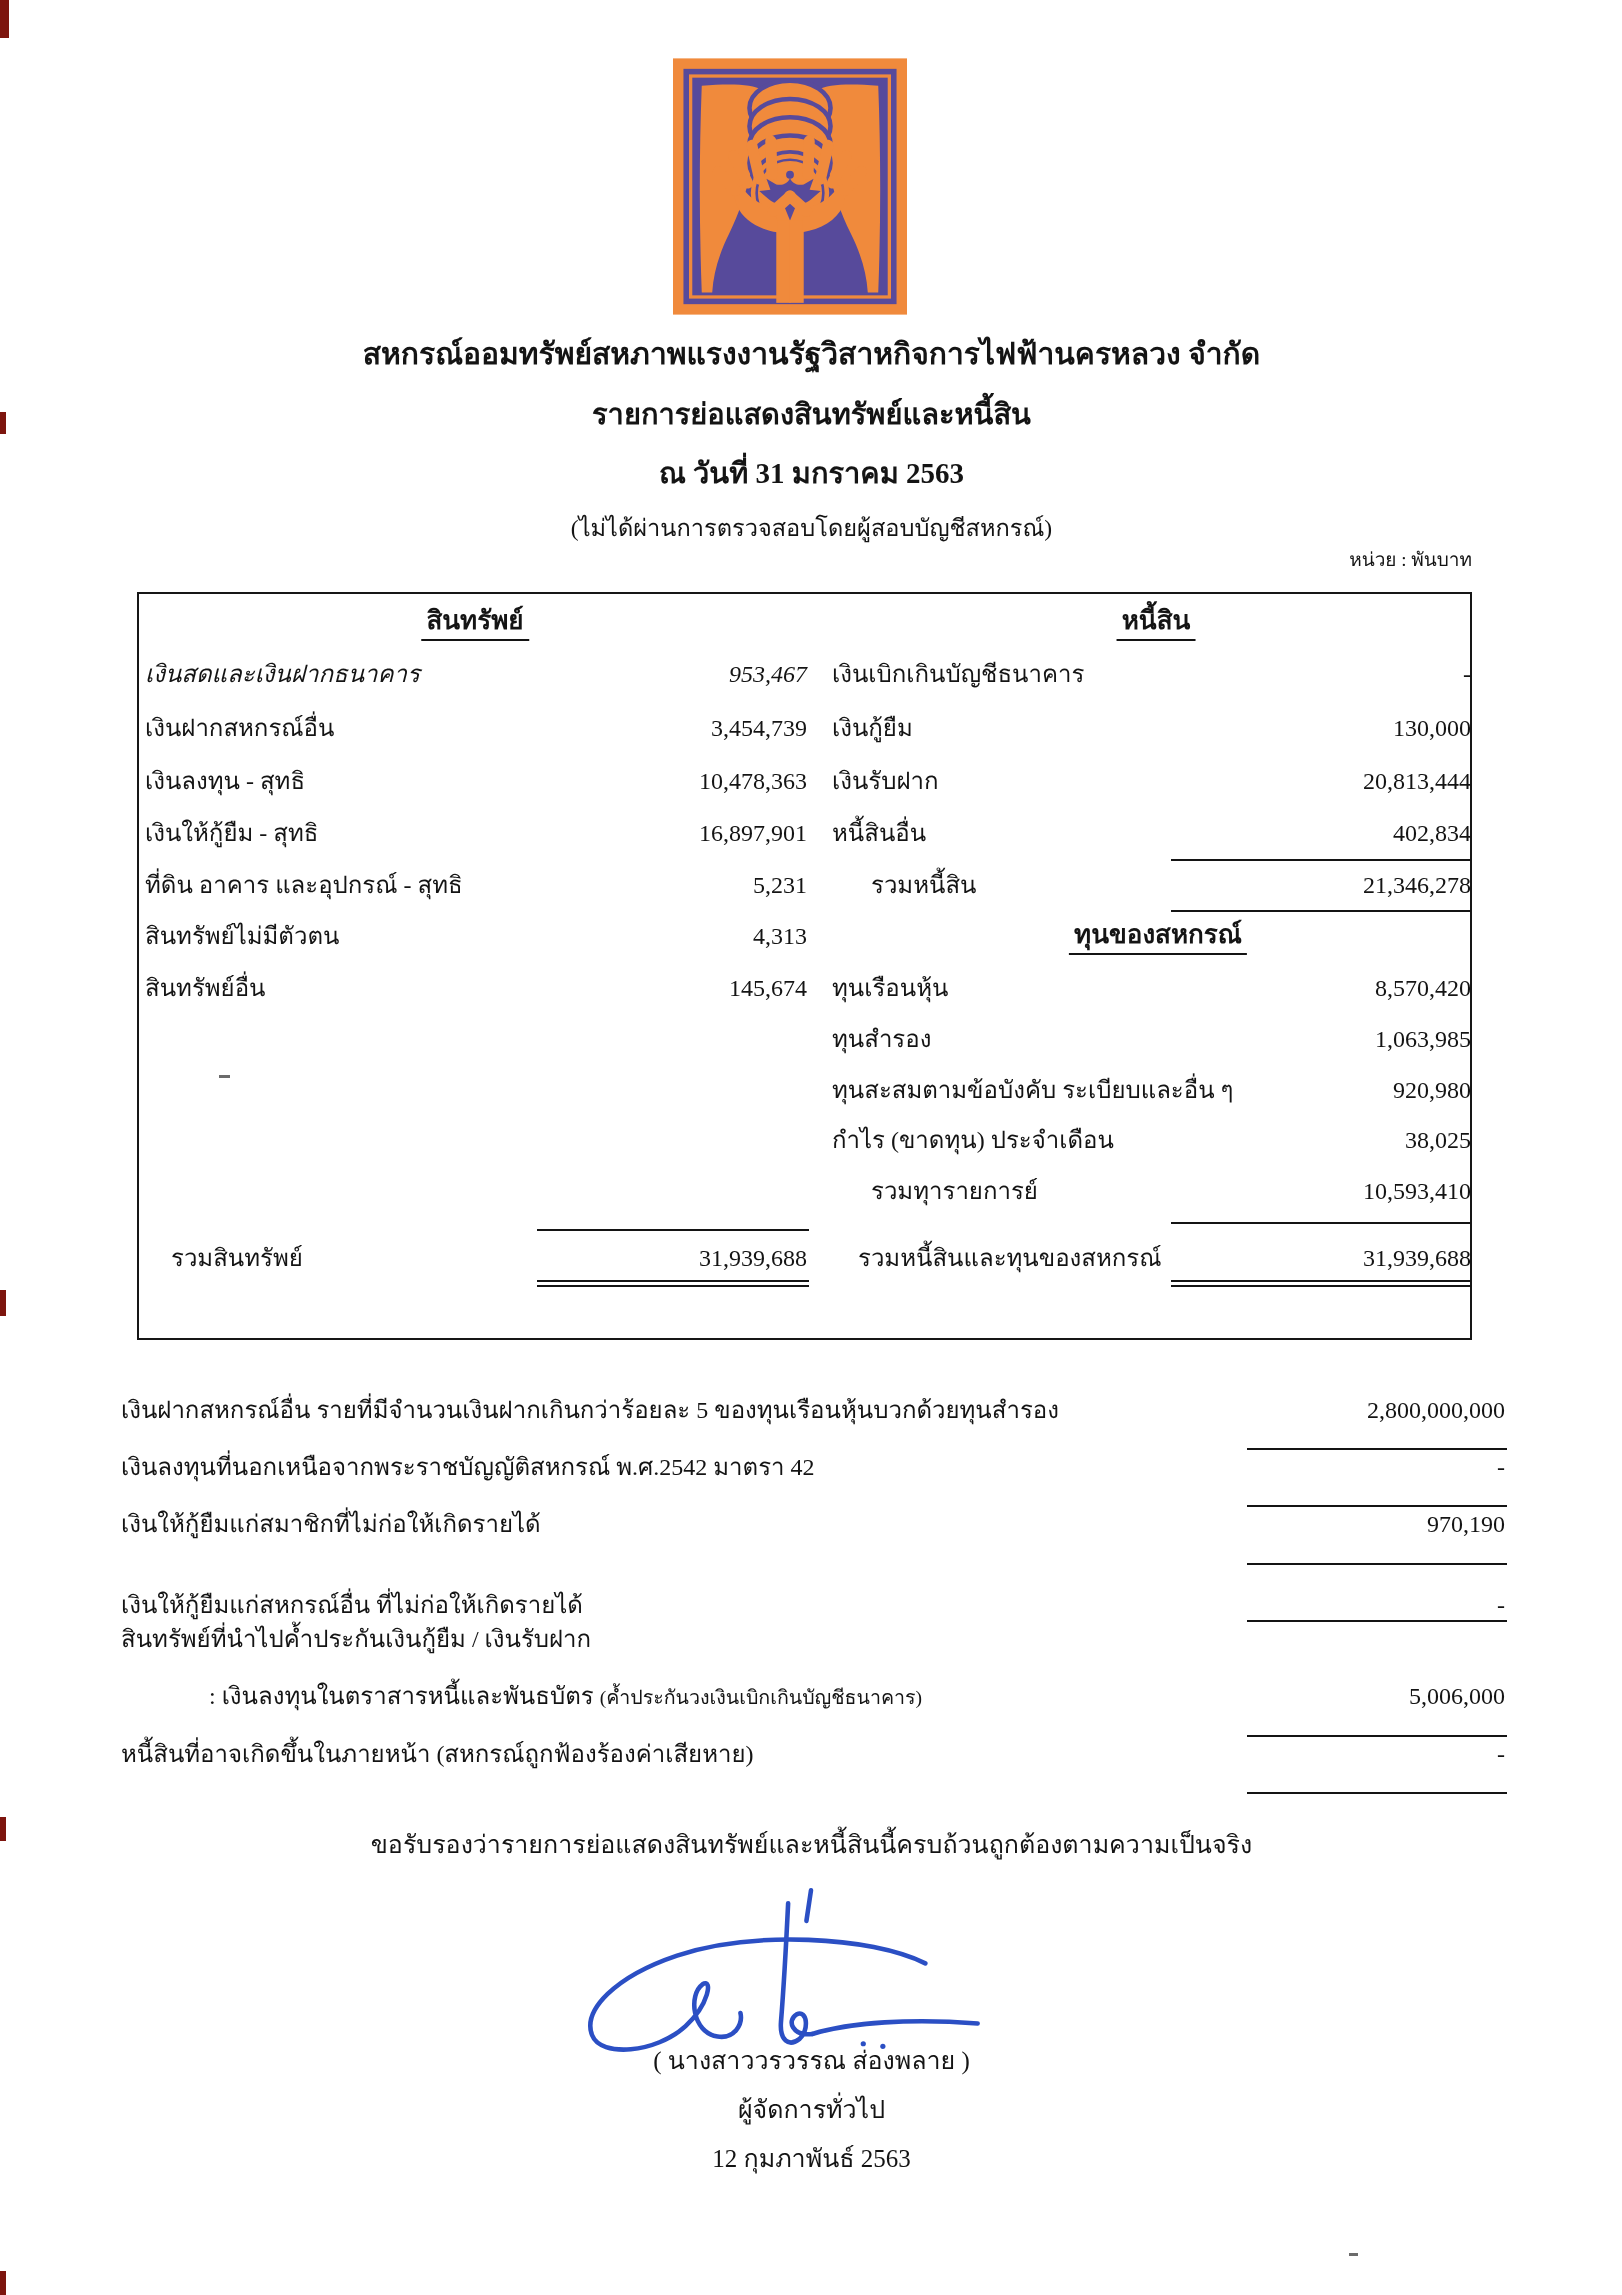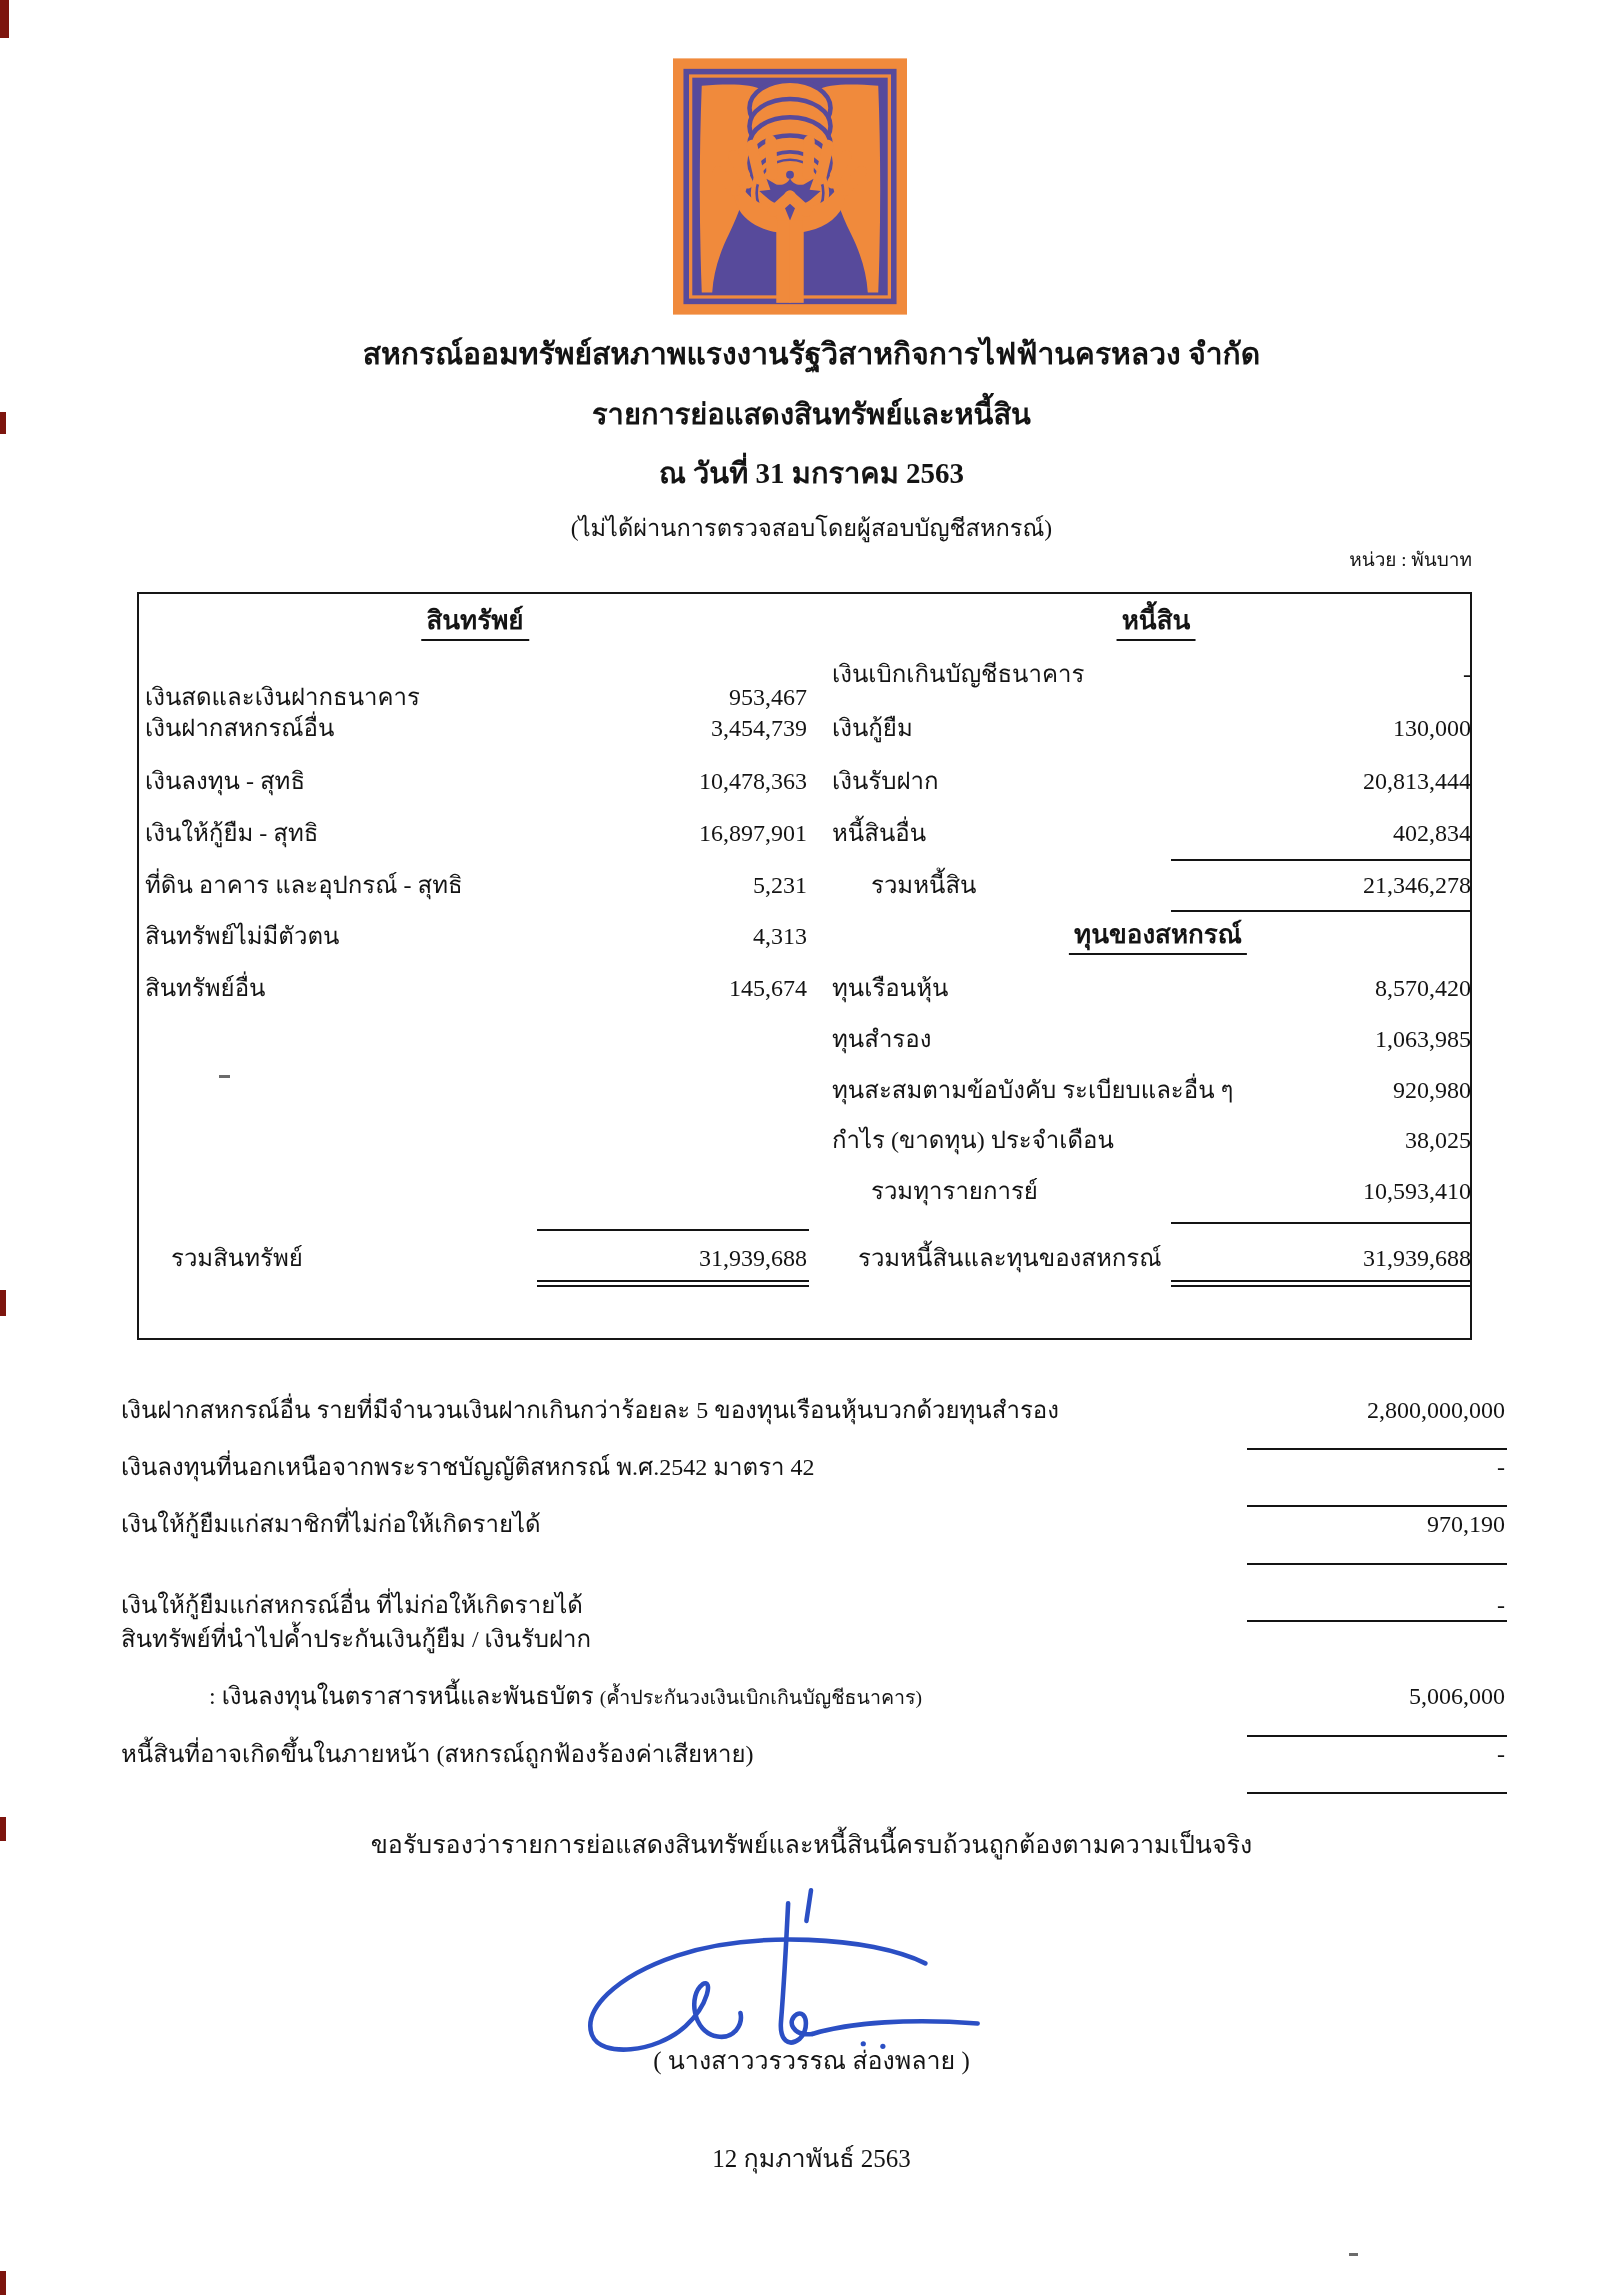--- a/index.html
+++ b/index.html
@@ -104,21 +104,21 @@
   <div class="abs ctr t2" style="top:391px;">รายการย่อแสดงสินทรัพย์และหนี้สิน</div>
   <div class="abs ctr t3" style="top:450px;">ณ วันที่ 31 มกราคม 2563</div>
   <div class="abs t4 ctr" style="top:509px;">(ไม่ได้ผ่านการตรวจสอบโดยผู้สอบบัญชีสหกรณ์)</div>
   <div class="abs unit" style="right:151px;top:544px;">หน่วย : พันบาท</div>
 
   <div class="tablebox"></div>
 
   <div class="sec-h" style="left:475px;top:605px;">สินทรัพย์</div>
   <div class="sec-h" style="left:1156px;top:605px;">หนี้สิน</div>
 
-  <div class="trow lcol" style="top:676px;">
+  <div class="trow lcol" style="top:653px;font-style:italic;">
     <span>เงินสดและเงินฝากธนาคาร</span>
     <span>953,467</span>
   </div>
   <div class="trow lcol" style="top:707px;">
     <span>เงินฝากสหกรณ์อื่น</span>
     <span>3,454,739</span>
   </div>
   <div class="trow lcol" style="top:760px;">
     <span>เงินลงทุน - สุทธิ</span>
     <span>10,478,363</span>
@@ -255,16 +255,17 @@
       <path d="M 355,28 C 352,90 348,160 344,210 C 342,238 356,248 372,236 C 388,222 384,190 368,198 C 352,208 362,232 392,228"></path>
       <path d="M 392,228 C 450,210 545,204 645,212"></path>
     </g>
     <g fill="#2b4fc4">
       <circle cx="470" cy="243" r="4"></circle>
       <circle cx="500" cy="247" r="4"></circle>
     </g>
   </svg>
 
   <div class="abs ctr sig-name" style="top:2040px;">( นางสาววรวรรณ  ส่องพลาย )</div>
+  <div class="abs ctr sig-title" style="top:2089px;">ผู้จัดการทั่วไป</div>
   <div class="abs ctr sig-date" style="top:2138px;">12 กุมภาพันธ์ 2563</div>
 
 </div>
 
 
 </body></html>

